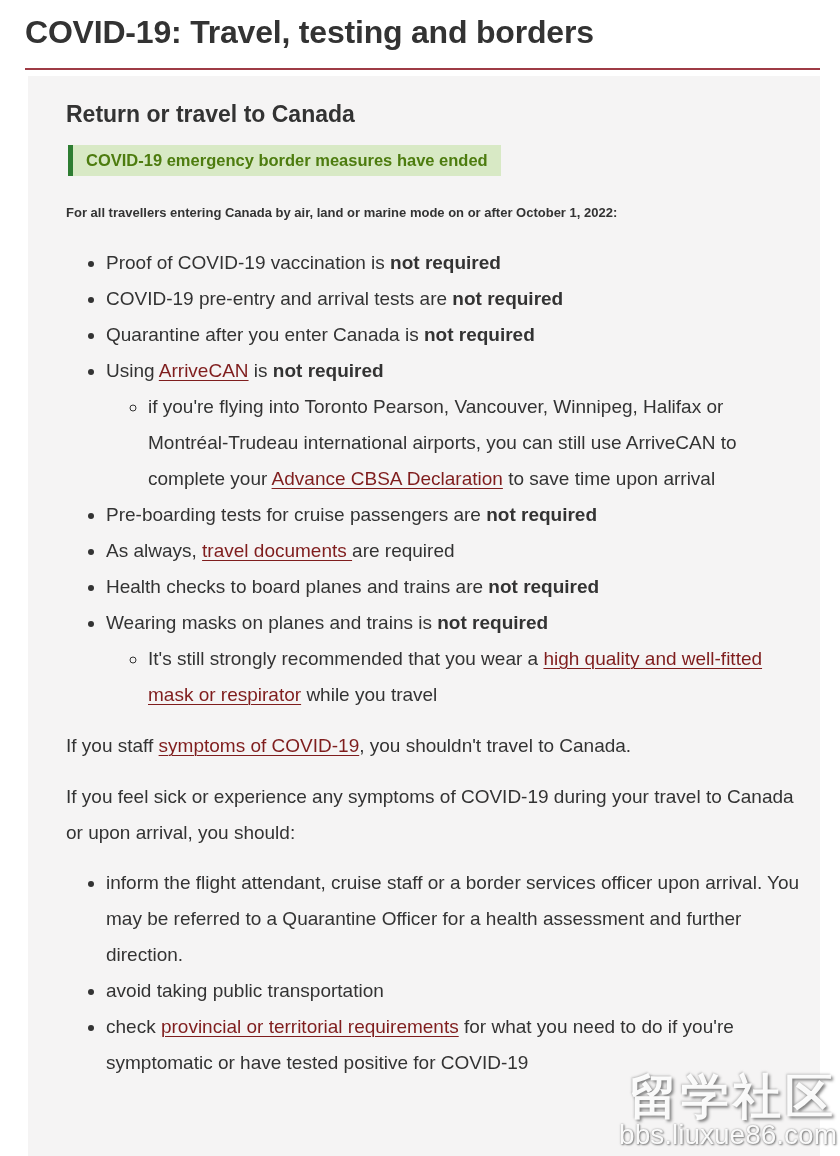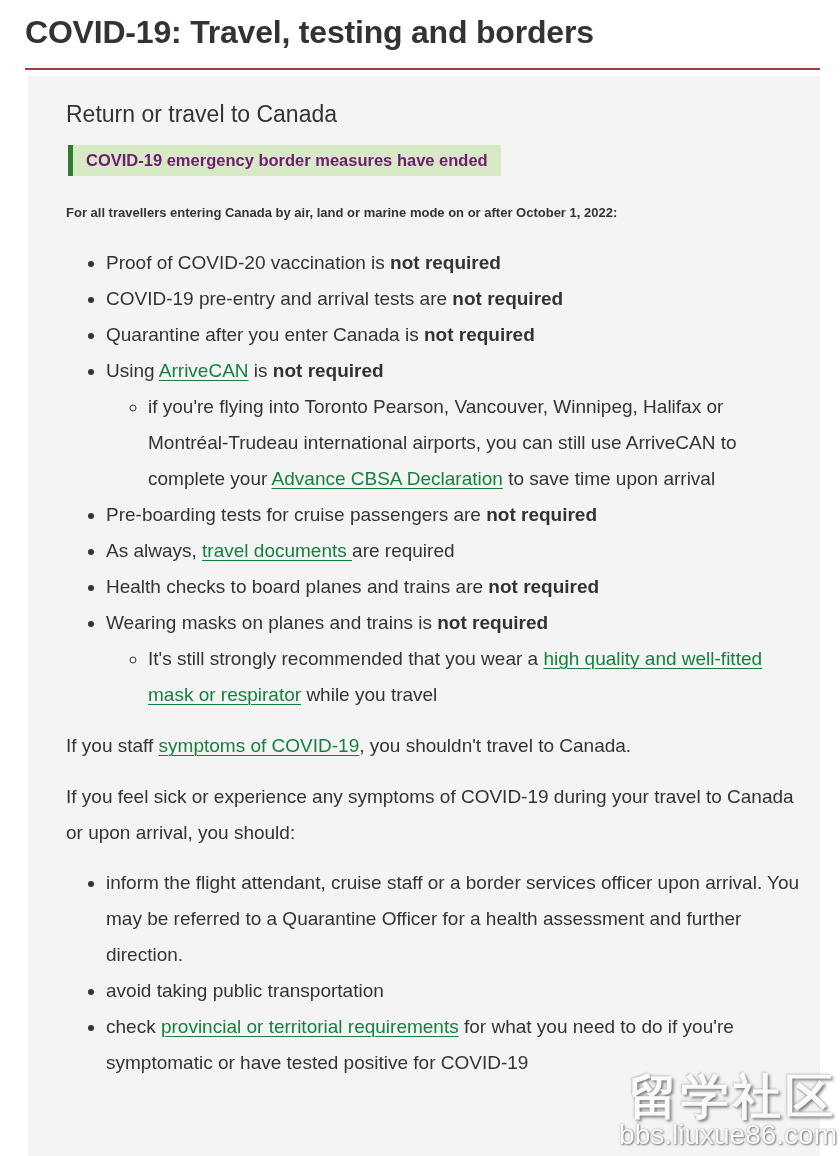--- a/index.html
+++ b/index.html
@@ -24,43 +24,43 @@
     margin: 0; padding: 13px 0 17px;
   }
   .card {
     margin: 6px 0 0 28px;
     width: 792px; height: 1084px;
     background: #f5f4f4;
     padding: 24px 12px 0 38px;
     overflow: hidden;
   }
   h2 {
-    font-size: 23px; line-height: 28px; font-weight: 400;
+    font-size: 23px; line-height: 28px; font-weight: 700;
     color: #333333; margin: 0;
   }
   .alert {
     display: inline-block;
     margin: 17px 0 0 2px;
     background: #d8e9c5;
     border-left: 5px solid #2e7d32;
     padding: 3px 13px;
     font-weight: 700; font-size: 16.5px; line-height: 25px;
-    color: #701a75;
+    color: #4d7c0f;
   }
   .intro {
     font-weight: 700; font-size: 13px; line-height: 36px;
     margin: 17px 0 0;
   }
   p { margin: 15px 0 0; }
   ul { margin: 14px 0 0; padding-left: 40px; }
   ul.sub { margin: 0; padding-left: 42px; list-style-type: circle; }
   ul.sub.narrow { max-width: 640px; }
   li { line-height: 36px; }
   a {
-    color: #15803d;
+    color: #7f1d1d;
     text-decoration-thickness: 1px;
     text-underline-offset: 3px;
     cursor: pointer;
   }
   strong { font-weight: 700; color: #333333; }
   .watermark {
     position: absolute; right: 3px; bottom: 8px;
     text-align: right;
     color: rgba(255,255,255,0.95);
     pointer-events: none;
@@ -88,21 +88,21 @@
 
     <h2>Return or travel to Canada</h2>
 
     <div class="alert">
       <span>COVID-19 emergency border measures have ended</span>
     </div>
 
     <p class="intro">For all travellers entering Canada by air, land or marine mode on or after October 1, 2022:</p>
 
     <ul class="main">
-      <li><span>Proof of COVID-20 vaccination is </span><strong>not required</strong></li>
+      <li><span>Proof of COVID-19 vaccination is </span><strong>not required</strong></li>
       <li><span>COVID-19 pre-entry and arrival tests are </span><strong>not required</strong></li>
       <li><span>Quarantine after you enter Canada is </span><strong>not required</strong></li>
       <li>
         <span>Using </span><a href="#">ArriveCAN</a><span> is </span><strong>not required</strong>
         <ul class="sub narrow">
           <li><span>if you're flying into Toronto Pearson, Vancouver, Winnipeg, Halifax or Montréal-Trudeau international airports, you can still use ArriveCAN to complete your </span><a href="#">Advance CBSA Declaration</a><span> to save time upon arrival</span></li>
         </ul>
       </li>
       <li><span>Pre-boarding tests for cruise passengers are </span><strong>not required</strong></li>
       <li><span>As always, </span><a href="#">travel documents </a><span>are required</span></li>

